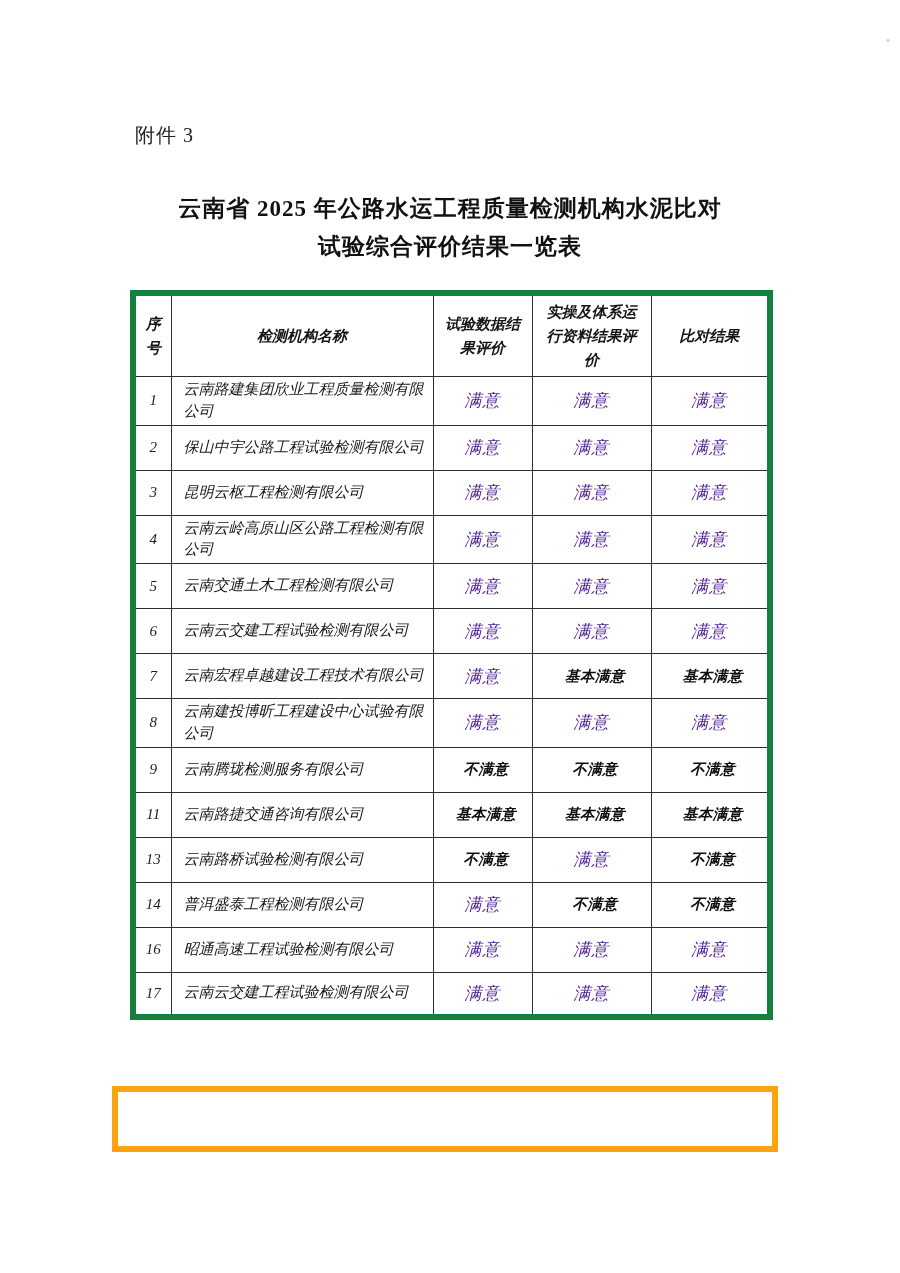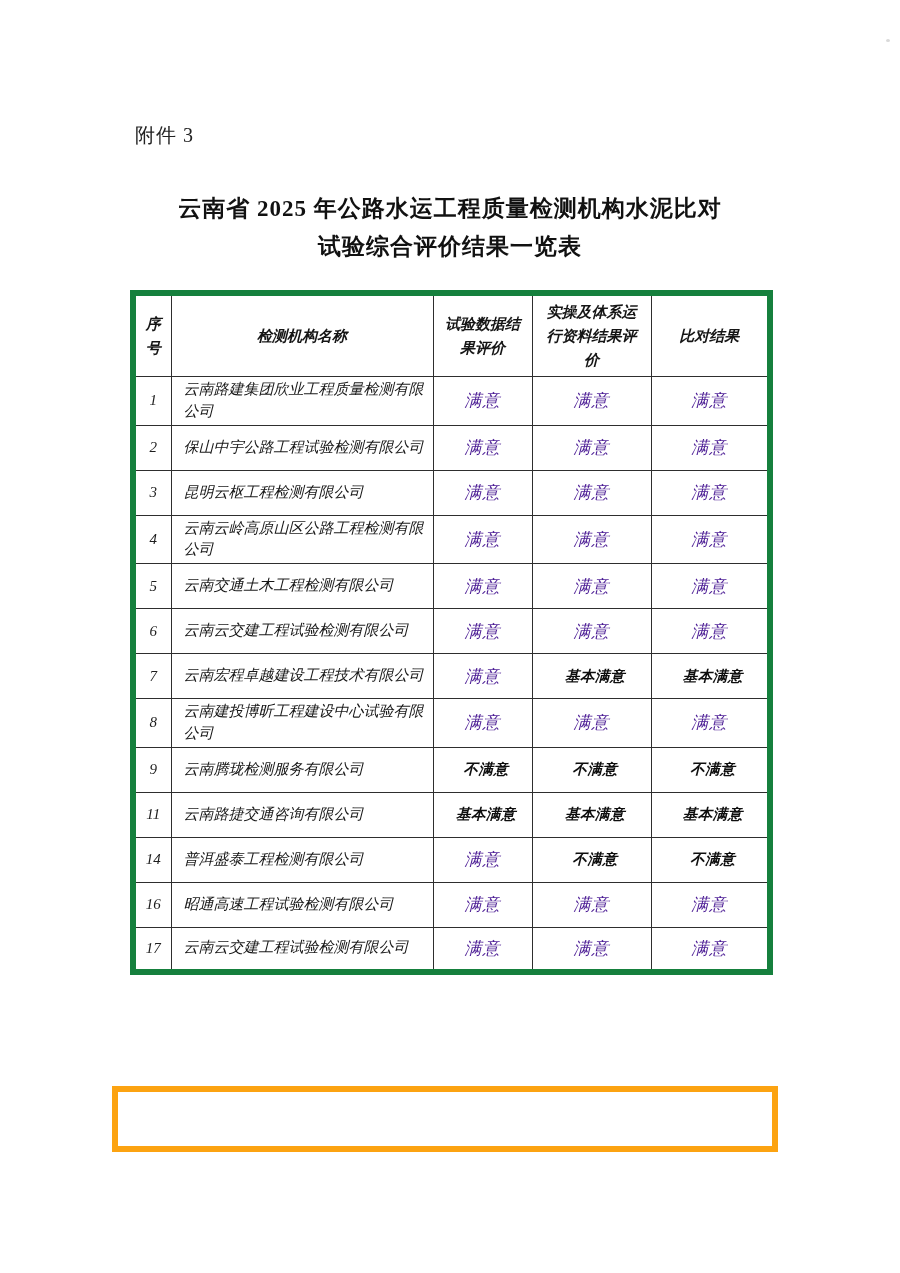--- a/index.html
+++ b/index.html
@@ -153,20 +153,27 @@
         <td class="val bold">不满意</td>
       </tr>
       <tr>
         <td class="no">11</td>
         <td class="name">云南路捷交通咨询有限公司</td>
         <td class="val bold">基本满意</td>
         <td class="val bold">基本满意</td>
         <td class="val bold">基本满意</td>
       </tr>
       <tr>
+        <td class="no">13</td>
+        <td class="name">云南路桥试验检测有限公司</td>
+        <td class="val bold">不满意</td>
+        <td class="val">满意</td>
+        <td class="val bold">不满意</td>
+      </tr>
+      <tr>
         <td class="no">14</td>
         <td class="name">普洱盛泰工程检测有限公司</td>
         <td class="val">满意</td>
         <td class="val bold">不满意</td>
         <td class="val bold">不满意</td>
       </tr>
       <tr>
         <td class="no">16</td>
         <td class="name">昭通高速工程试验检测有限公司</td>
         <td class="val">满意</td>

